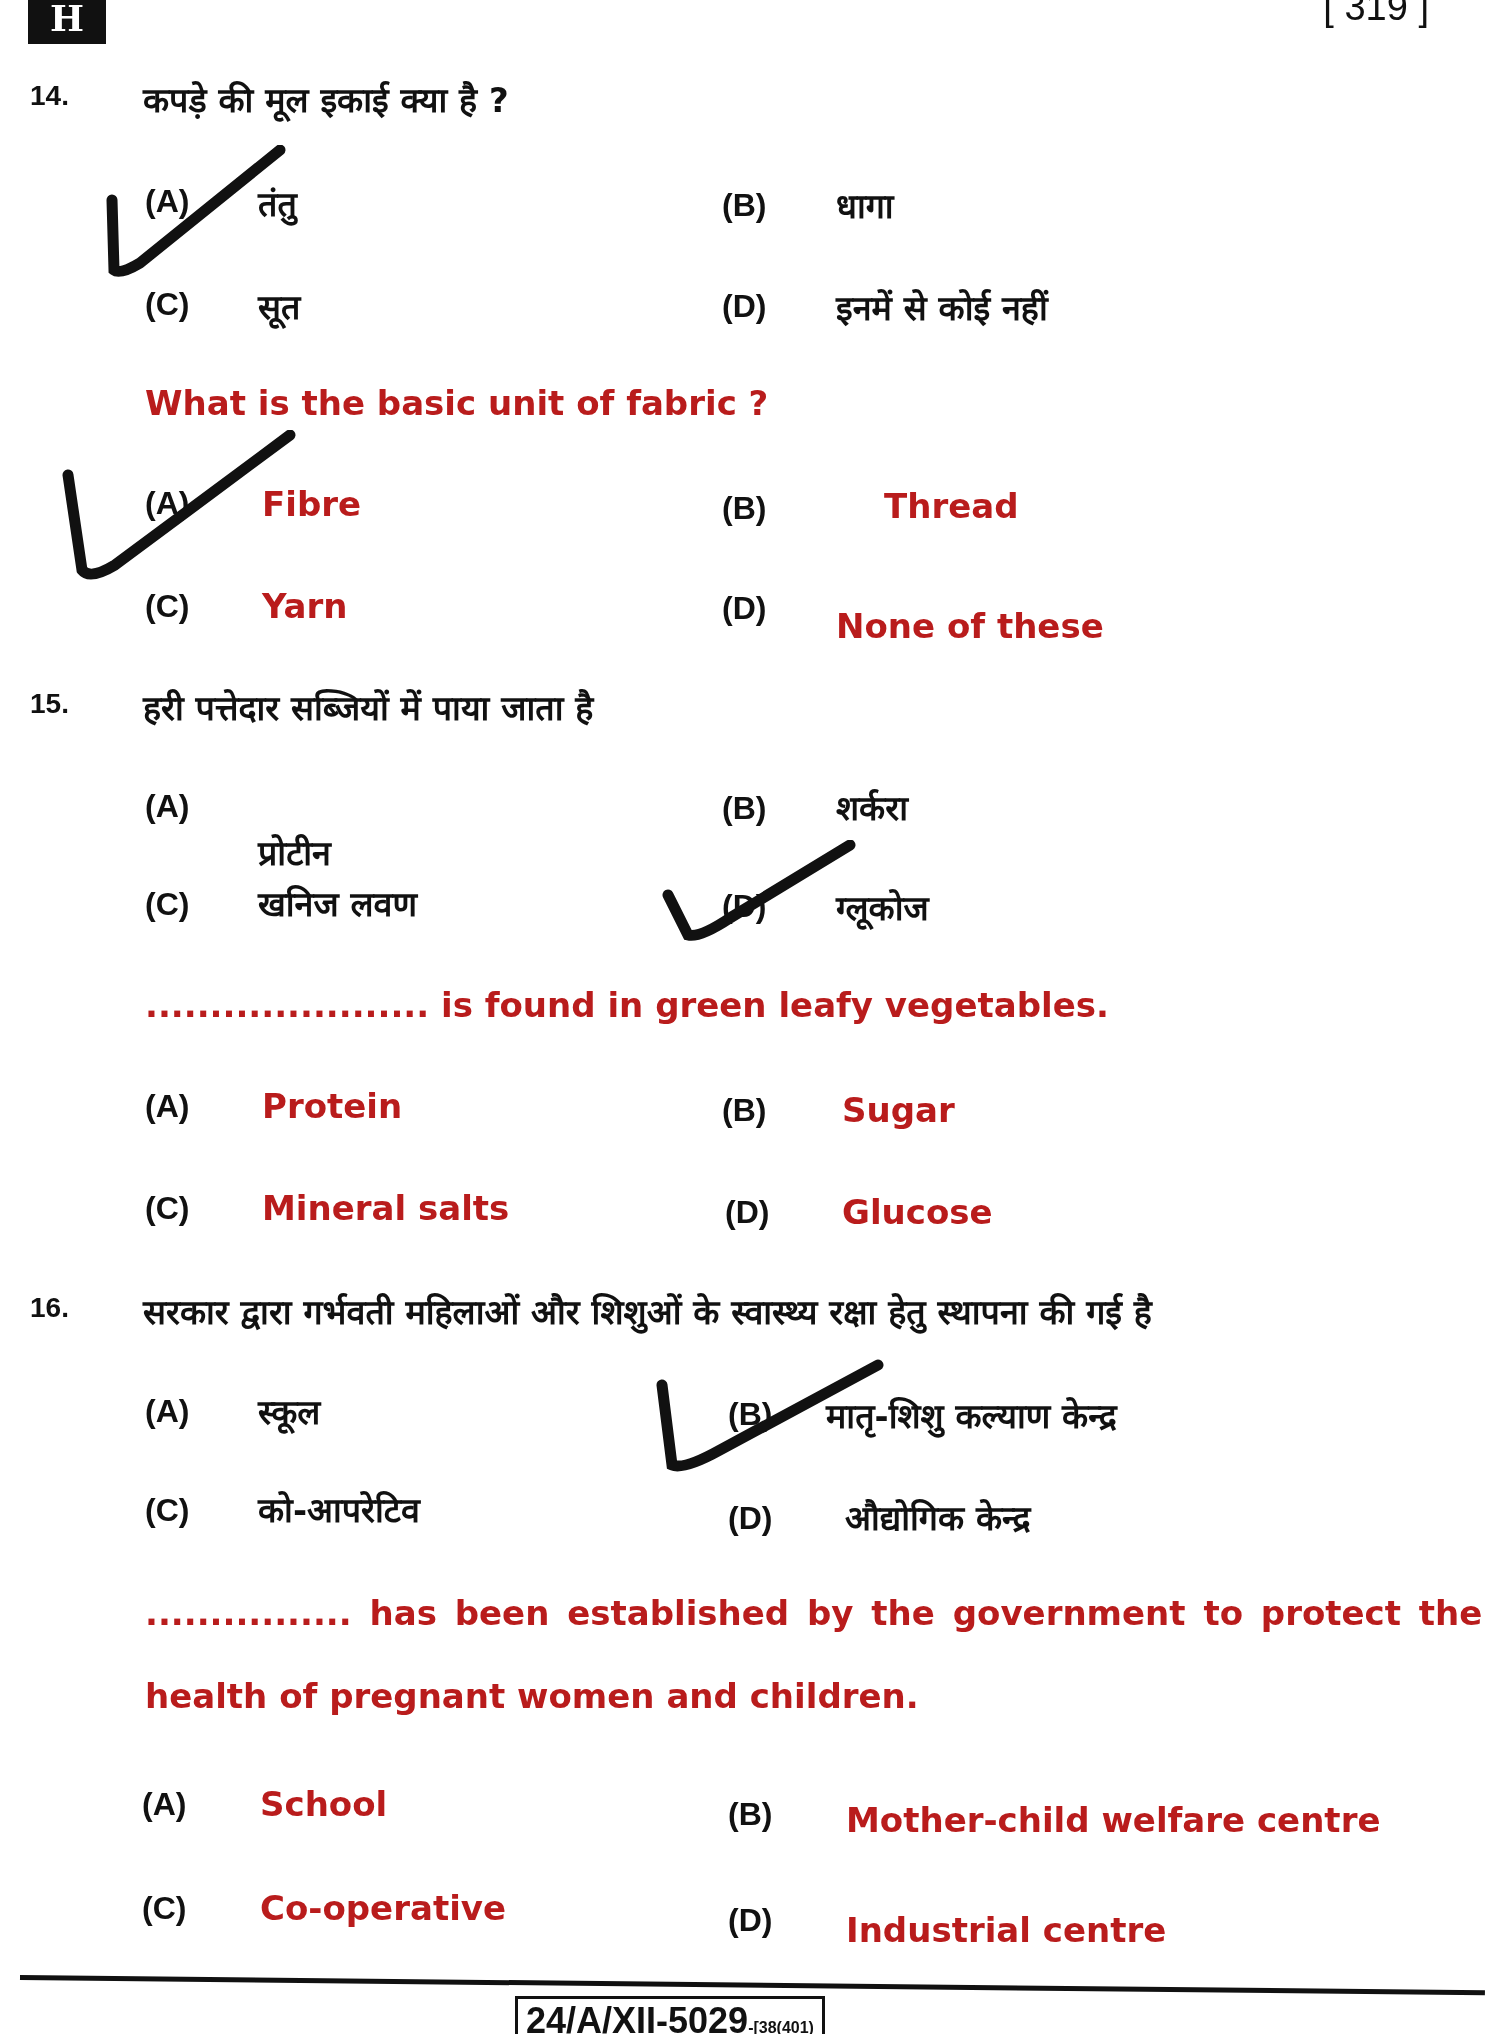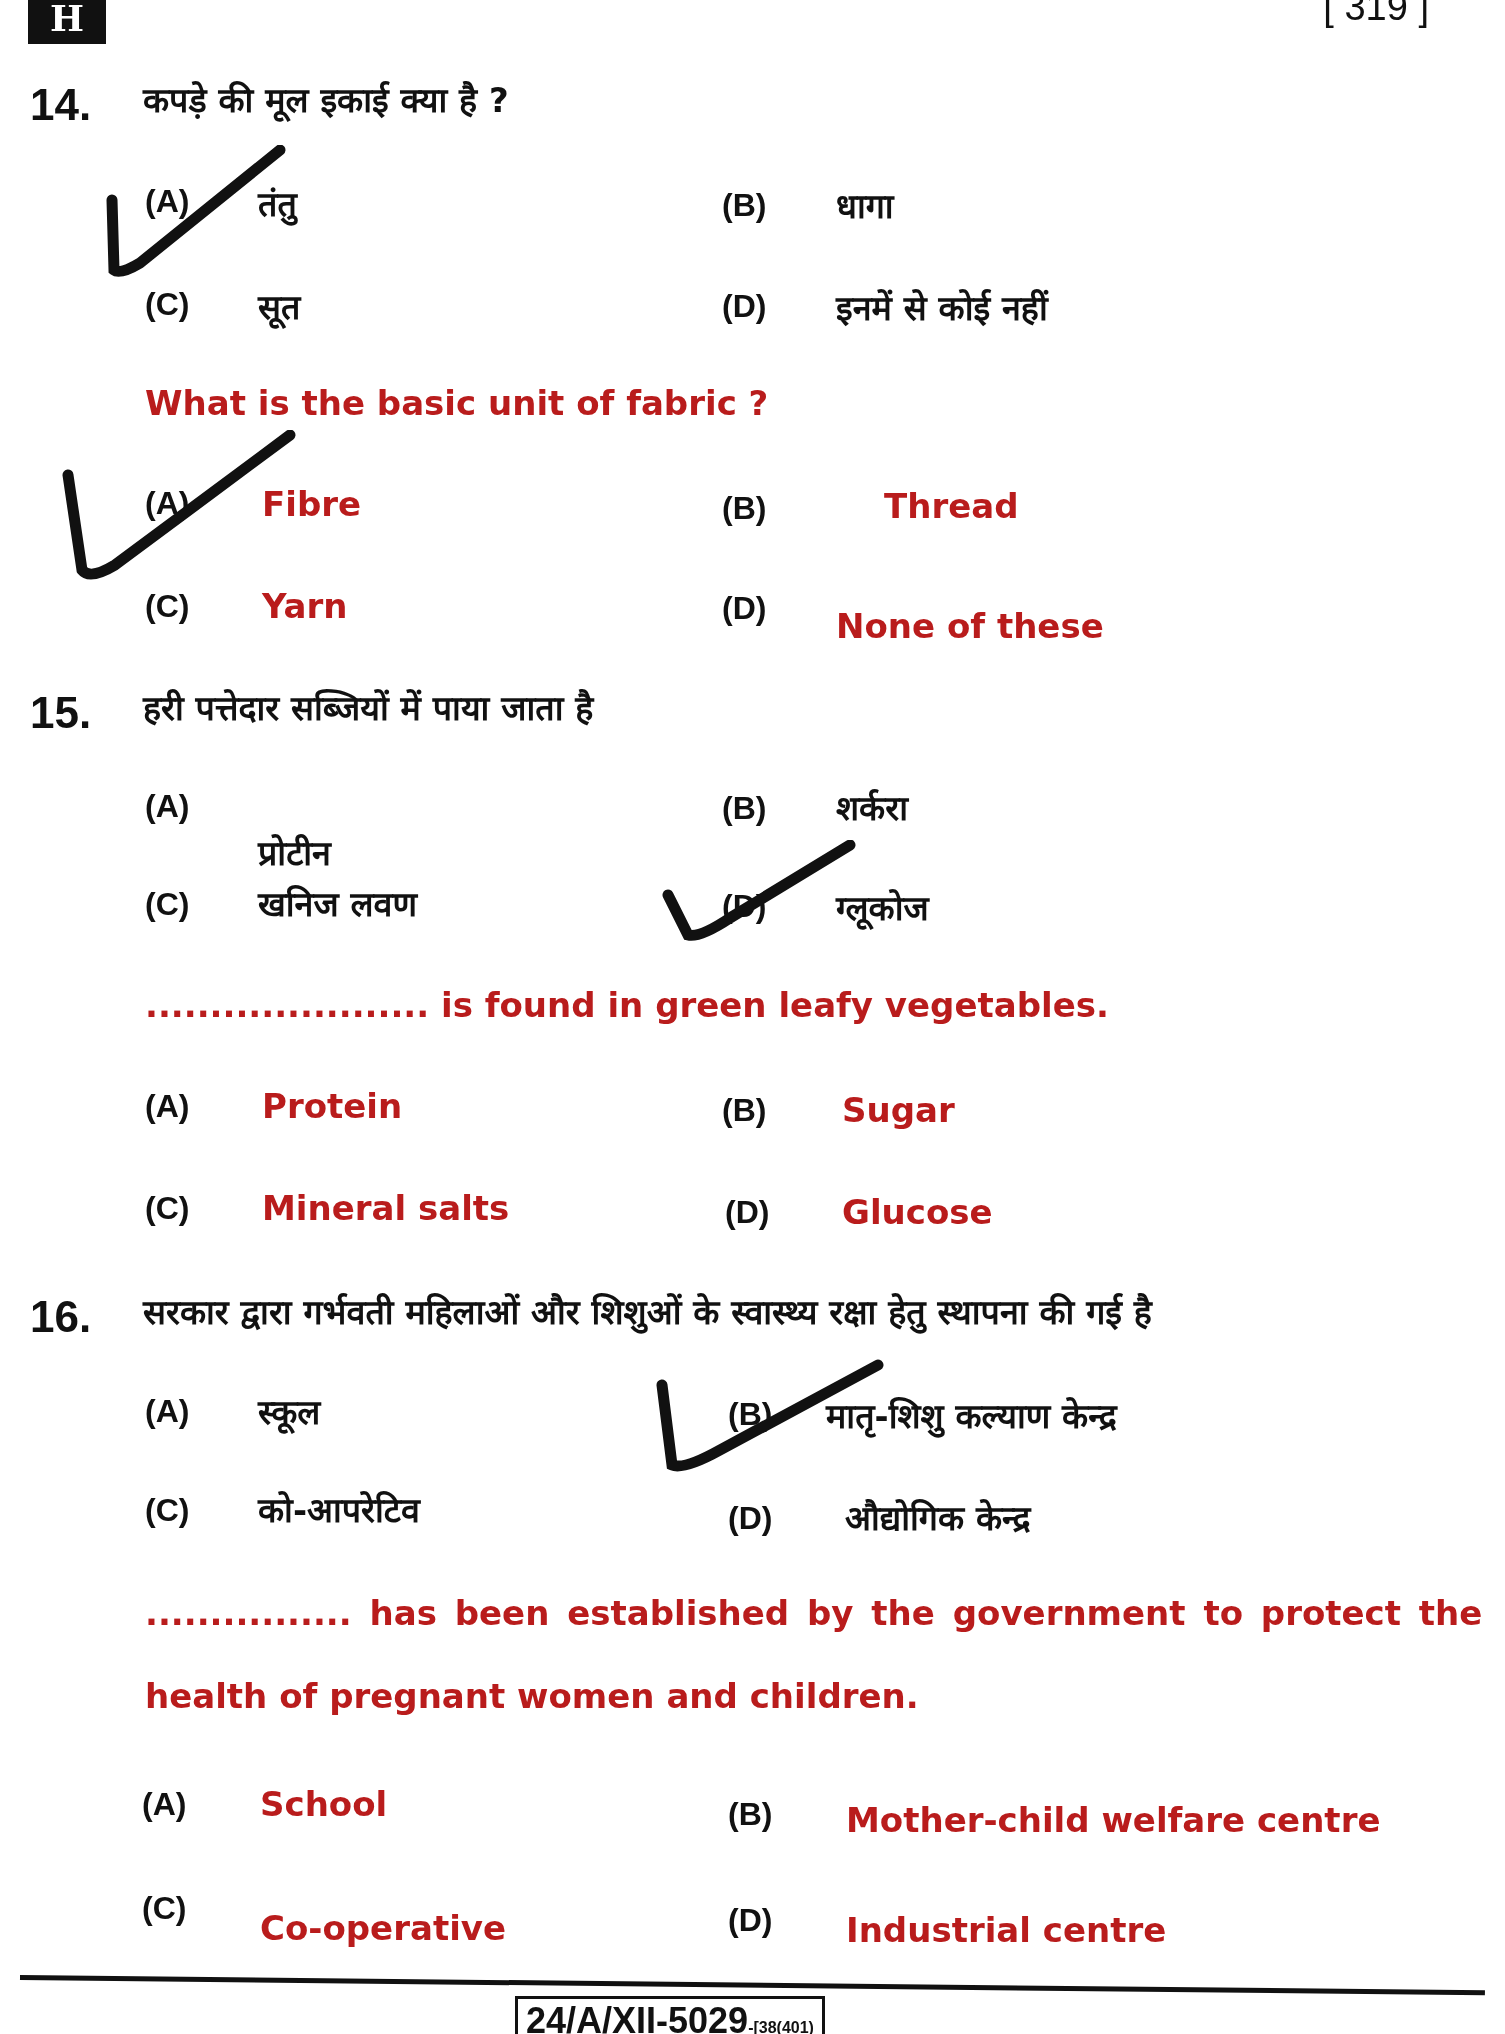--- a/index.html
+++ b/index.html
@@ -7,21 +7,21 @@
       width: 1505px; height: 2034px; background: #ffffff; position: relative; overflow: hidden;
       font-family: "DejaVu Sans", "Liberation Sans", sans-serif; color: #111;
     }
     .abs { position: absolute; }
     .set-badge {
       left: 28px; top: 0; width: 78px; height: 44px; background: #111; color: #fff;
       font-family: "DejaVu Serif", serif; font-weight: bold; font-size: 36px;
       display: flex; align-items: flex-start; justify-content: center; line-height: 36px;
     }
     .page-num { right: 76px; top: -14px; font-size: 38px; font-family: "Liberation Sans", sans-serif; }
-    .qnum { font-size: 44px; font-weight: bold; font-family: "Liberation Sans", sans-serif; }
+    .qnum { font-size: 28px; font-weight: bold; font-family: "Liberation Sans", sans-serif; }
     .hi { font-size: 34px; font-weight: bold; text-align: right; }
     .en { font-size: 34px; font-weight: bold; font-family: "DejaVu Sans", sans-serif; color: #b91c1c; }
     .lbl { font-size: 32px; font-weight: bold; font-family: "Liberation Sans", sans-serif; }
     .tick { pointer-events: none; }
     .rule { left: 20px; width: 1465px; height: 5px; background: #111; top: 1975px; transform: rotate(0.6deg); transform-origin: left; }
     .code-box {
       left: 515px; top: 1996px; border: 3px solid #111; border-bottom: none; padding: 0 8px;
       font-size: 36px; font-weight: bold; font-family: "Liberation Sans", sans-serif; height: 44px; line-height: 44px;
     }
     .code-box small { font-size: 16px; }
@@ -97,20 +97,20 @@
     <path d="M12 30 L22 110 Q34 115 70 95 L228 10" stroke="#111" stroke-width="11" fill="none" stroke-linecap="round"></path>
   </svg>
 
 <div class="abs en" style="left:145px;top:1593px;word-spacing:6px;">................ has been established by the government to protect the</div>
 <div class="abs en" style="left:145px;top:1676px;">health of pregnant women and children.</div>
 <div class="abs lbl" style="left:142px;top:1786px;">(A)</div>
 <div class="abs en" style="left:260px;top:1784px;">School</div>
 <div class="abs lbl" style="left:728px;top:1796px;">(B)</div>
 <div class="abs en" style="left:846px;top:1800px;">Mother-child welfare centre</div>
 <div class="abs lbl" style="left:142px;top:1890px;">(C)</div>
-<div class="abs en" style="left:260px;top:1888px;margin-top:20px;">Co-operative</div>
+<div class="abs en" style="left:260px;top:1888px;">Co-operative</div>
 <div class="abs lbl" style="left:728px;top:1902px;">(D)</div>
 <div class="abs en" style="left:846px;top:1910px;">Industrial centre</div>
 
 <div class="abs rule"></div>
 <div class="abs code-box">
   <span>24/A/XII-5029</span><small>-[38(401)</small>
 </div>
 
 </body></html>

